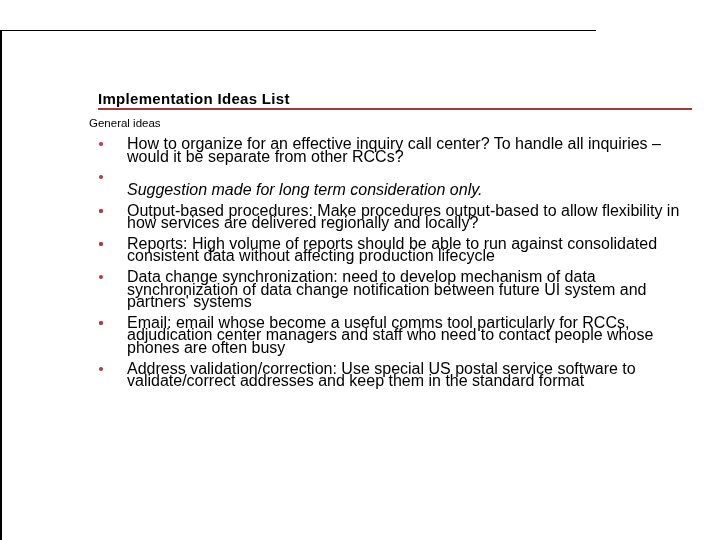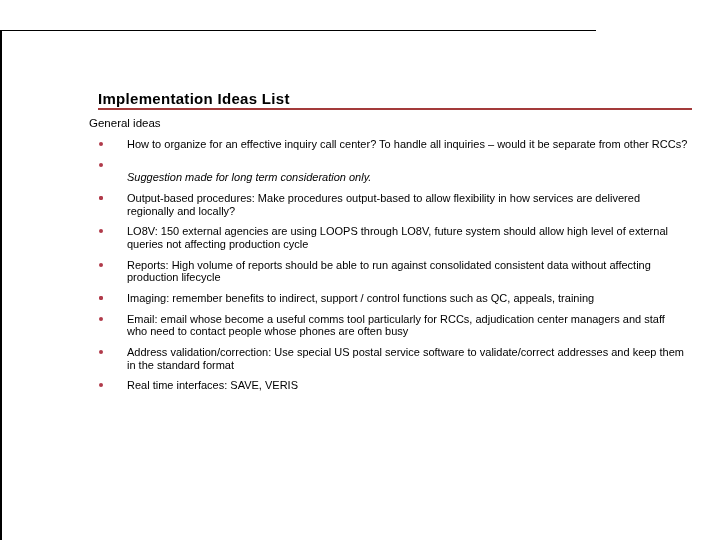--- a/index.html
+++ b/index.html
@@ -55,21 +55,21 @@
       left: 96px;
       top: 107px;
       width: 590px;
       margin: 0;
       padding: 0;
       list-style: none;
     }
     .bullet-item {
       position: relative;
       padding-left: 29px;
-      font-size: 11px;
+      font-size: 16px;
       line-height: 12.5px;
       margin-bottom: 8.3px;
     }
     .bullet-dot {
       position: absolute;
       left: 1px;
       top: 4px;
       width: 4px;
       height: 4px;
       border-radius: 50%;
@@ -99,39 +99,34 @@
     </li>
     <li class="bullet-item">
       <span class="bullet-dot"></span>
     </li>
     <li class="bullet-item">
       <span class="bullet-dot"></span>
       <span class="bullet-text">Output-based procedures: Make procedures output-based to allow flexibility in how services are delivered regionally and locally?</span>
     </li>
     <li class="bullet-item">
       <span class="bullet-dot"></span>
-      <span class="bullet-text">LO8V: 150 external agencies are using LOOPS through LO8V, future system should allow high level of external queries not affecting production cycle</span>
     </li>
     <li class="bullet-item">
       <span class="bullet-dot"></span>
       <span class="bullet-text">Reports: High volume of reports should be able to run against consolidated consistent data without affecting production lifecycle</span>
     </li>
     <li class="bullet-item">
       <span class="bullet-dot"></span>
+      <span class="bullet-text">Data change synchronization: need to develop mechanism of data synchronization of data change notification between future UI system and partners' systems</span>
     </li>
     <li class="bullet-item">
       <span class="bullet-dot"></span>
-      <span class="bullet-text">Imaging: remember benefits to indirect, support / control functions such as QC, appeals, training</span>
     </li>
     <li class="bullet-item">
       <span class="bullet-dot"></span>
       <span class="bullet-text">Email: email whose become a useful comms tool particularly for RCCs, adjudication center managers and staff who need to contact people whose phones are often busy</span>
     </li>
     <li class="bullet-item">
       <span class="bullet-dot"></span>
       <span class="bullet-text">Address validation/correction: Use special US postal service software to validate/correct addresses and keep them in the standard format</span>
     </li>
-    <li class="bullet-item">
-      <span class="bullet-dot"></span>
-      <span class="bullet-text">Real time interfaces: SAVE, VERIS</span>
-    </li>
   </ul>
 </div>
 
 </body></html>

